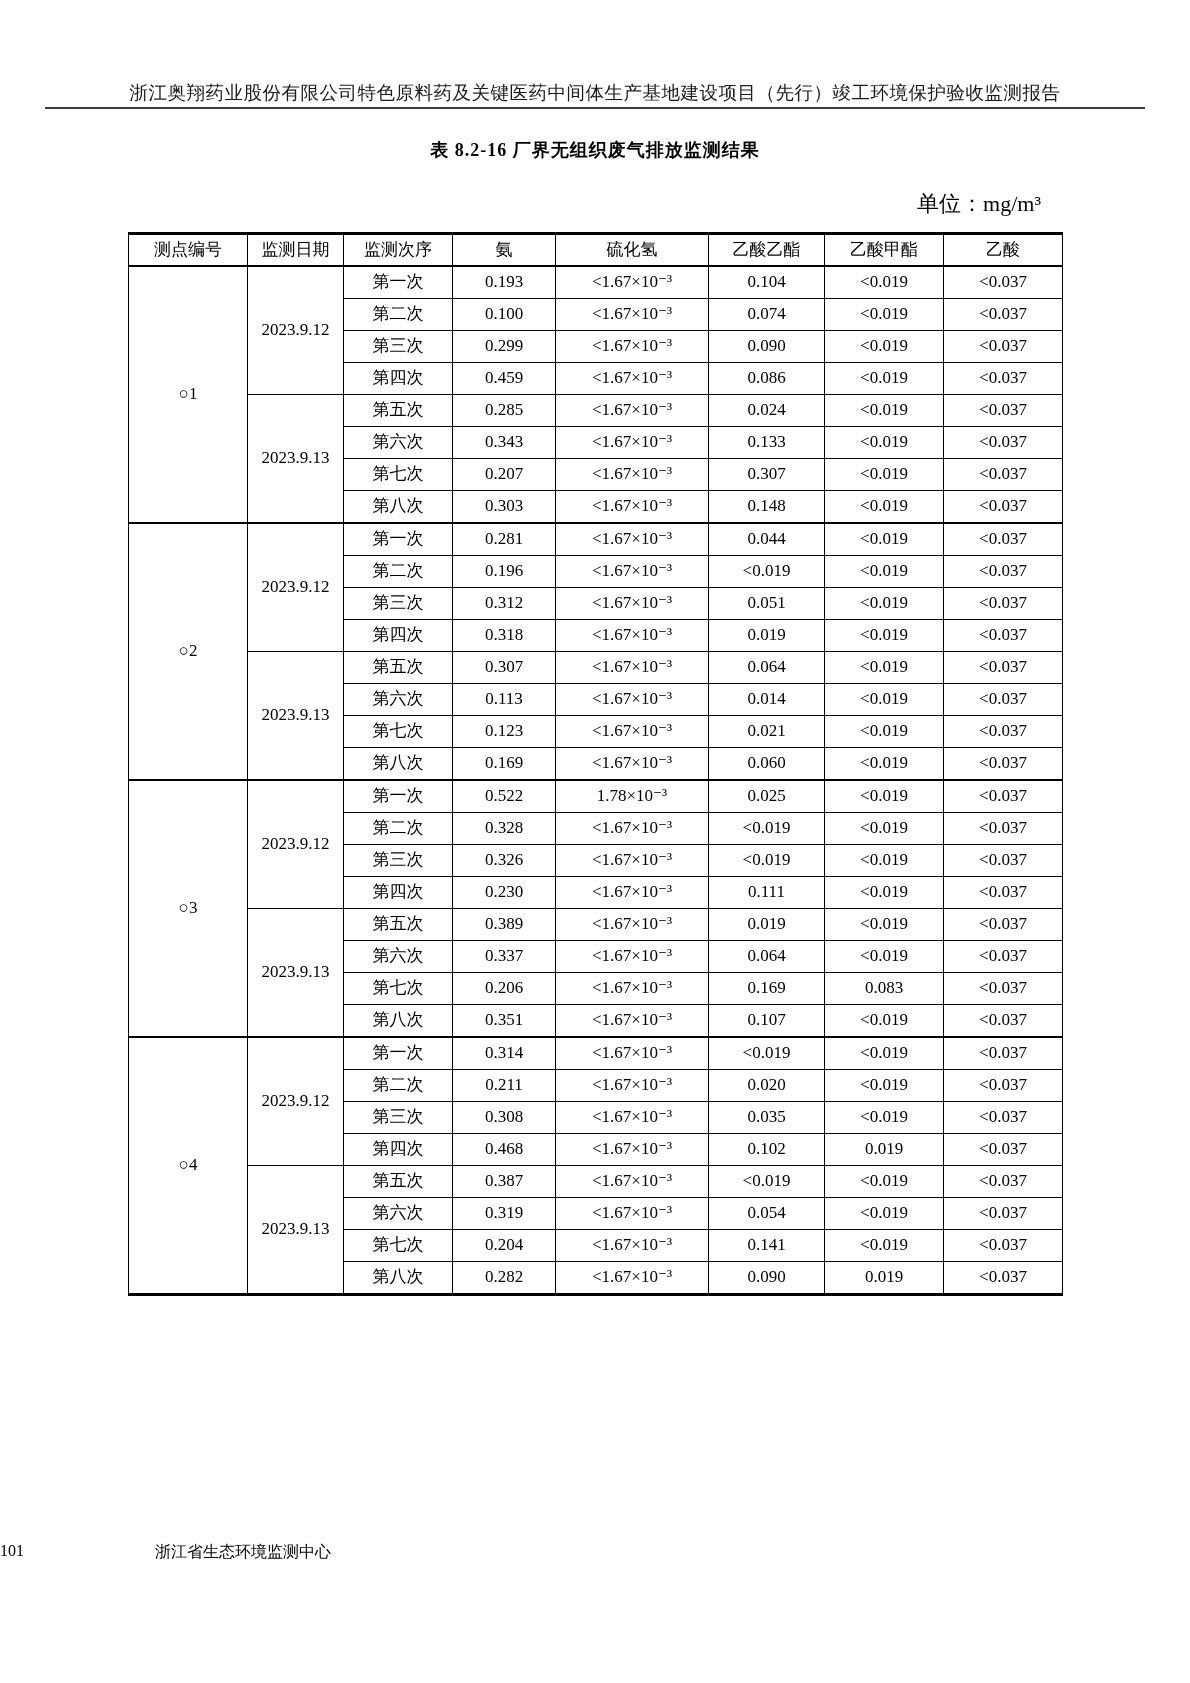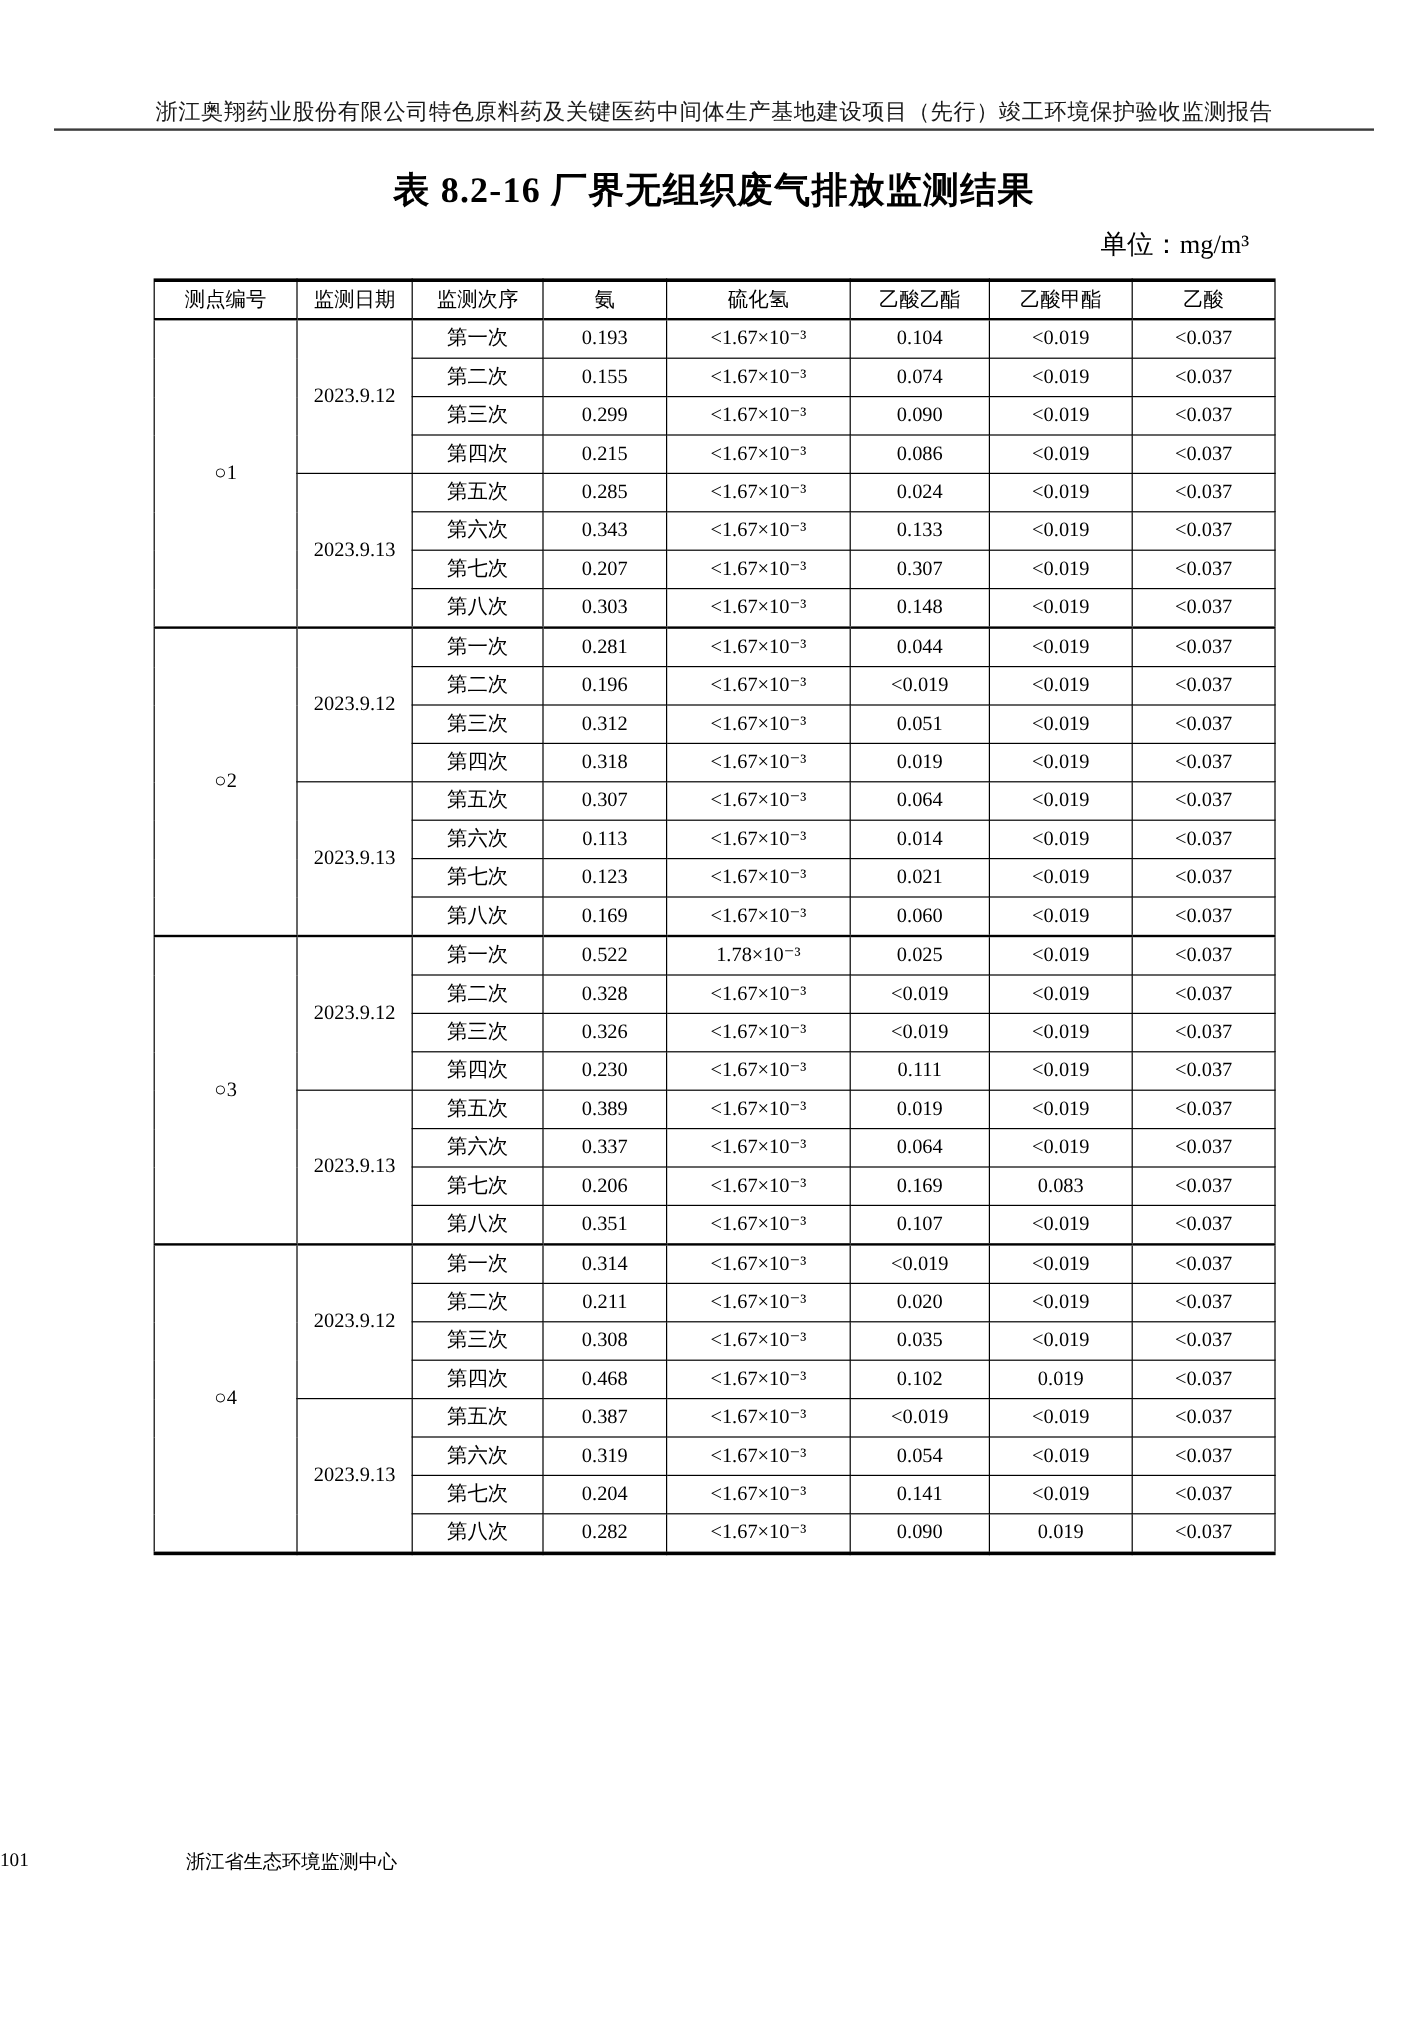--- a/index.html
+++ b/index.html
@@ -14,21 +14,21 @@
     position: absolute; top: 80px; left: 0; width: 100%;
     text-align: center; font-size: 18.5px; letter-spacing: 0.5px;
     color: #1a1a1a; white-space: nowrap;
   }
   .header-rule {
     position: absolute; top: 107px; left: 45px; width: 1100px;
     border-top: 2.5px solid #3c3c3c; height: 0;
   }
   .doc-title {
     position: absolute; top: 138px; left: 0; width: 100%;
-    text-align: center; font-size: 30px; font-weight: bold;
+    text-align: center; font-size: 18px; font-weight: bold;
     letter-spacing: 1px;
   }
   .unit-line {
     position: absolute; top: 189px; right: 149px;
     font-size: 22px;
   }
   table.monitor {
     position: absolute; top: 232px; left: 128px;
     width: 934px;
     border-collapse: collapse; table-layout: fixed;
@@ -92,37 +92,37 @@
         <td rowspan="4">2023.9.12</td>
         <td>第一次</td>
         <td>0.193</td>
         <td>&lt;1.67×10⁻³</td>
         <td>0.104</td>
         <td>&lt;0.019</td>
         <td>&lt;0.037</td>
       </tr>
       <tr>
         <td>第二次</td>
-        <td>0.155</td>
+        <td>0.100</td>
         <td>&lt;1.67×10⁻³</td>
         <td>0.074</td>
         <td>&lt;0.019</td>
         <td>&lt;0.037</td>
       </tr>
       <tr>
         <td>第三次</td>
         <td>0.299</td>
         <td>&lt;1.67×10⁻³</td>
         <td>0.090</td>
         <td>&lt;0.019</td>
         <td>&lt;0.037</td>
       </tr>
       <tr>
         <td>第四次</td>
-        <td>0.215</td>
+        <td>0.459</td>
         <td>&lt;1.67×10⁻³</td>
         <td>0.086</td>
         <td>&lt;0.019</td>
         <td>&lt;0.037</td>
       </tr>
       <tr>
         <td rowspan="4">2023.9.13</td>
         <td>第五次</td>
         <td>0.285</td>
         <td>&lt;1.67×10⁻³</td>

